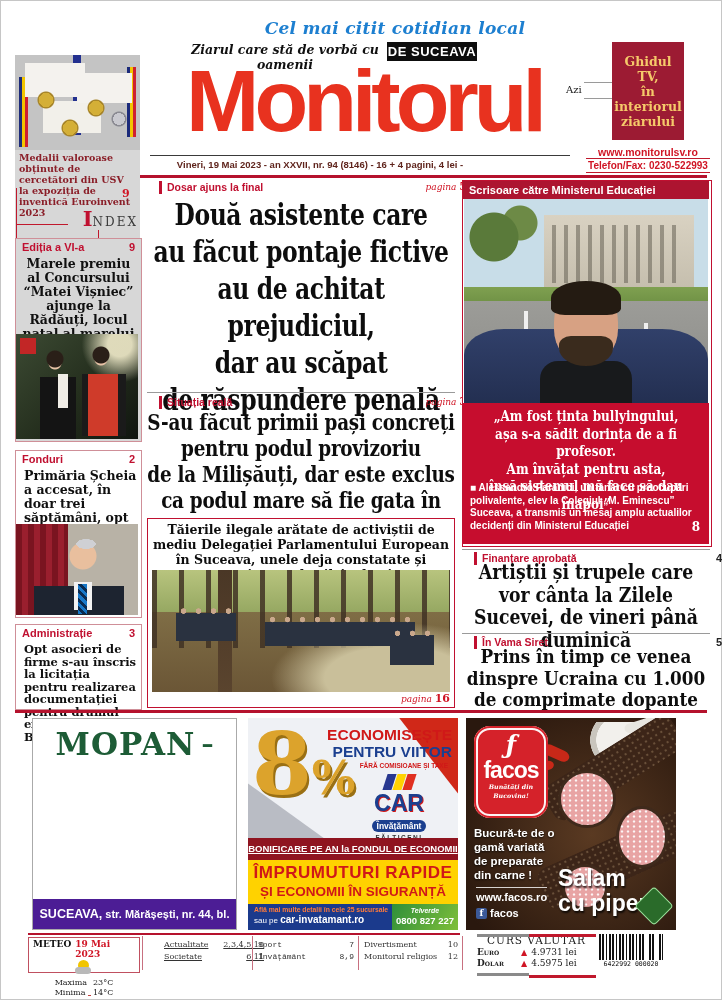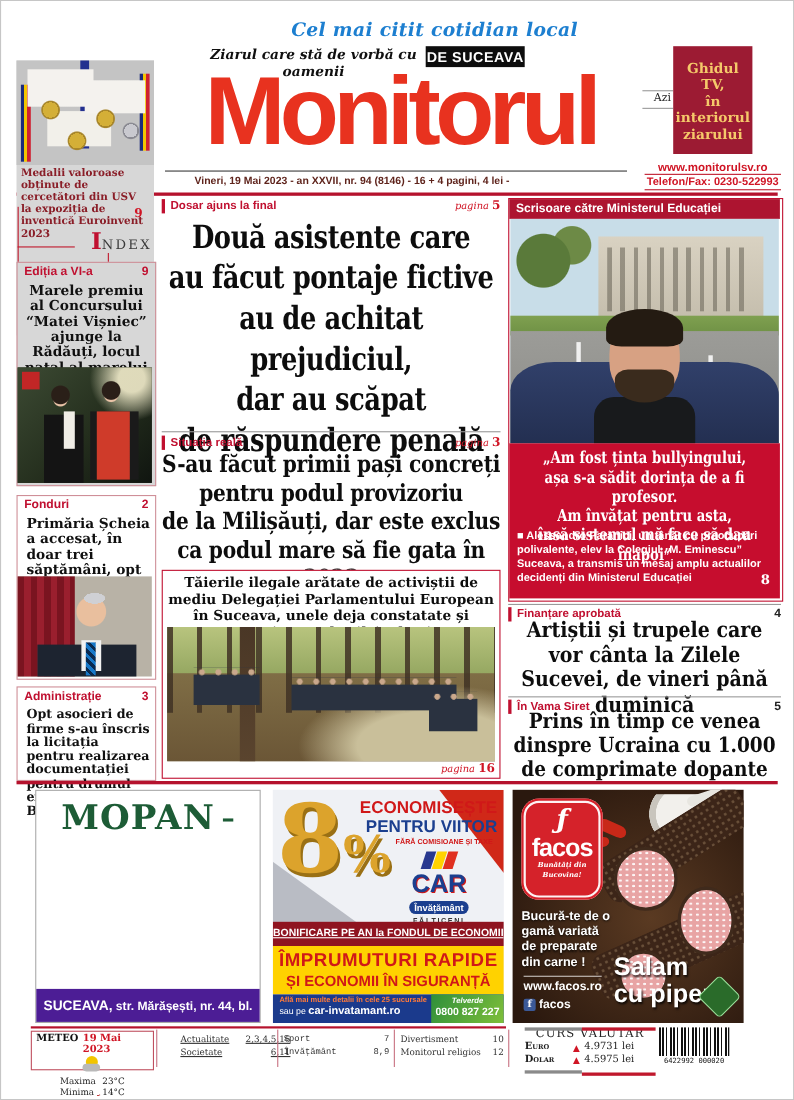--- a/index.html
+++ b/index.html
@@ -12,36 +12,36 @@
             font:700 italic 17px/20px "DejaVu Serif",serif;letter-spacing:.3px;}
   .tagline2{left:190px;top:42px;width:190px;text-align:center;color:#101010;
             font:700 italic 12.5px/15px "DejaVu Serif",serif;}
   .desuceava{left:387px;top:42px;width:90px;height:19px;background:#0d0d0d;color:#fff;
             font:700 13px/19px "Liberation Sans",sans-serif;text-align:center;letter-spacing:.5px;}
   .masthead{left:143px;top:50px;width:442px;height:102px;color:#e8321f;
             font:700 88px/102px "Liberation Sans",sans-serif;letter-spacing:-5px;text-align:center;}
   .tvbox{left:612px;top:42px;width:72px;height:98px;background:#9c1b33;color:#f5c96a;
          font:700 12.5px/15px "DejaVu Serif",serif;text-align:center;display:flex;
          flex-direction:column;justify-content:center;}
-  .azi{left:584px;top:84px;width:26px;text-align:right;color:#222;
+  .azi{left:566px;top:84px;width:26px;text-align:left;color:#222;
        font:400 10px/12px "DejaVu Serif",serif;}
   .azi-line{background:#9a9a9a;height:1px;}
   .website{left:585px;top:146px;width:126px;text-align:center;color:#d01525;
            font:700 10.5px/12px "Liberation Sans",sans-serif;}
   .phone{left:585px;top:160px;width:126px;text-align:center;color:#d01525;
          font:700 10px/12px "Liberation Sans",sans-serif;}
   .red-hair{background:#c0182c;height:1px;}
   .dateline{left:80px;top:159px;width:480px;text-align:center;color:#5f241c;
             font:700 9.5px/12px "Liberation Sans",sans-serif;}
   .black-hair{background:#3a3a3a;height:1px;}
   .main-rule{left:15px;top:175px;width:692px;height:3px;background:#b5122d;}
   .thick-rule{left:15px;top:710px;width:692px;height:3px;background:#b5122d;}
   
   .kicker{display:flex;justify-content:space-between;align-items:flex-start;
-          font:700 10.5px/13px "Liberation Sans",sans-serif;color:#c01030;}
+          font:700 10.5px/13px "Liberation Sans",sans-serif;color:#c01030;margin-left:12px;}
   .kicker .kt{border-left:3px solid #c01030;padding-left:5px;}
   .pagina{color:#d01525;font:italic 400 9px/12px "DejaVu Serif",serif;}
   .pagina b{font:700 11px/12px "DejaVu Serif",serif;font-style:normal;}
   .hline{background:#9a9a9a;height:1px;}
   .headline{color:#0d0d0d;text-align:center;font-family:"DejaVu Serif",serif;font-weight:700;}
   .h-lead{left:111px;top:197px;width:380px;transform:scaleX(.81);transform-origin:center top;
           font-size:29px;line-height:37px;letter-spacing:-.5px;}
   .h-second{left:121px;top:410px;width:360px;transform:scaleX(.855);transform-origin:center top;
           font-size:21.5px;line-height:26px;letter-spacing:-.3px;}
   

